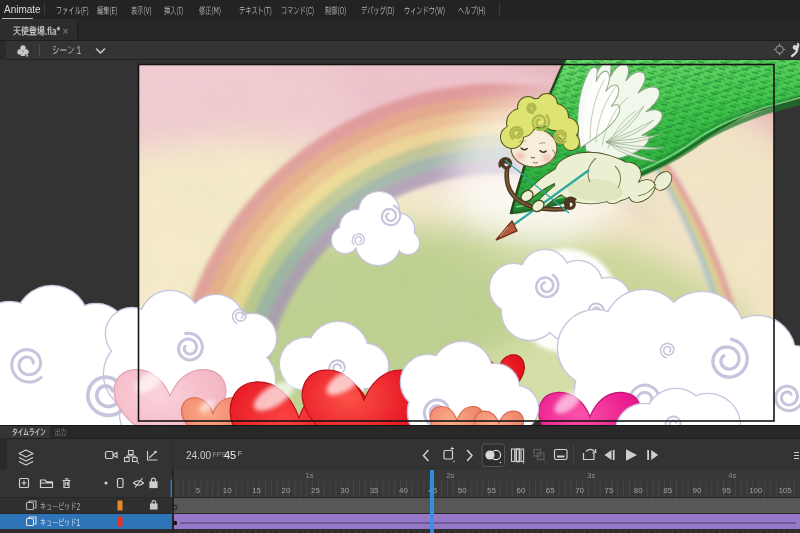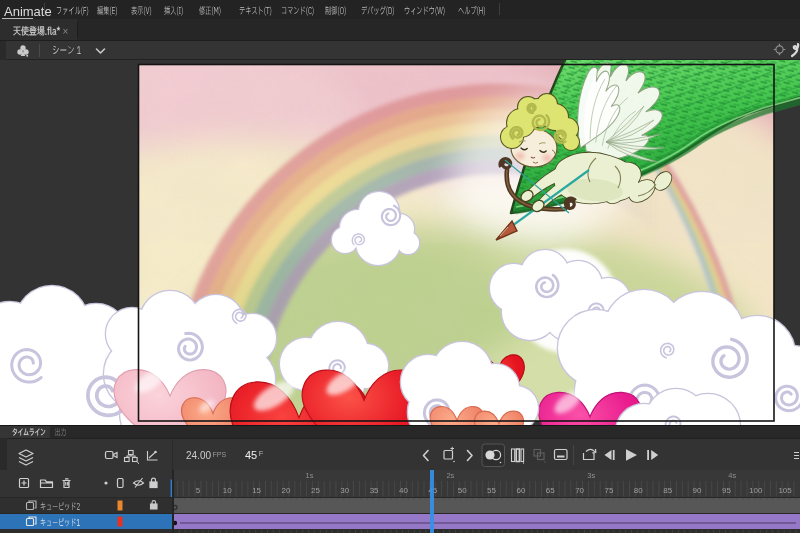--- a/index.html
+++ b/index.html
@@ -1,19 +1,19 @@
 <!DOCTYPE html>
 <html><head><meta charset="utf-8"><style>
 *{margin:0;padding:0;box-sizing:border-box}
 html,body{width:800px;height:533px;overflow:hidden;background:#333}
 body{font-family:"Liberation Sans",sans-serif;position:relative}
 .ab{position:absolute}
 </style></head><body>
 <div class="ab" style="left:0;top:0;width:800px;height:19px;background:#232323"></div>
-<div class="ab" style="left:4px;top:4px;font-size:13px;color:#dcdcdc">Animate</div>
+<div class="ab" style="left:4px;top:4px;font-size:10px;color:#dcdcdc">Animate</div>
 <div class="ab" style="left:2px;top:17.6px;width:31px;height:1.4px;background:#b9b9b9"></div>
 <div class="ab" style="left:44px;top:3px;width:1px;height:12px;background:#3d3d3d"></div>
 <div class="ab" style="left:499px;top:3px;width:1px;height:12px;background:#3d3d3d"></div>
 <svg style="position:absolute;left:55.5px;top:4.9px;overflow:visible" width="32.8" height="11.5">
     <path transform="translate(0,9.12) scale(0.00619,0.00960)" fill="#c4c4c4" d="M132 -715H834Q830 -515 776.0 -372.5Q722 -230 608.5 -135.0Q495 -40 313 10L280 -61Q442 -106 542.5 -183.0Q643 -260 692.5 -372.5Q742 -485 753 -643H132Z M1532 -278Q1612 -317 1667.0 -369.5Q1722 -422 1749 -484H1180V-551H1821V-491Q1793 -409 1729.0 -339.5Q1665 -270 1573 -221ZM1221 1Q1301 -31 1348.5 -67.5Q1396 -104 1418.0 -153.5Q1440 -203 1440 -274V-404H1508V-271Q1508 -150 1448.5 -71.5Q1389 7 1256 63Z M2866 -725Q2746 -599 2585 -496V30H2511V-450Q2335 -345 2129 -272L2100 -339Q2301 -407 2491.5 -521.5Q2682 -636 2818 -777Z M3932 -393Q3885 -245 3799.0 -140.5Q3713 -36 3600 11H3535V-772H3605V-69Q3784 -165 3871 -427ZM3287 -767H3357V-466Q3357 -285 3302.0 -172.0Q3247 -59 3132 25L3085 -32Q3190 -106 3238.5 -205.0Q3287 -304 3287 -464Z M4277 -799H4353Q4298 -751 4254.5 -679.5Q4211 -608 4186.5 -527.5Q4162 -447 4162 -373V-282Q4162 -208 4186.5 -127.5Q4211 -47 4254.5 24.5Q4298 96 4353 144H4277Q4224 99 4181.0 27.0Q4138 -45 4112.5 -136.5Q4087 -228 4087 -327Q4087 -426 4112.5 -518.0Q4138 -610 4181.0 -682.0Q4224 -754 4277 -799Z M4535 -335V0H4451V-733H4884V-659H4535V-409H4855V-335Z M5013 144H4937Q4992 96 5035.5 24.5Q5079 -47 5103.5 -127.5Q5128 -208 5128 -282V-373Q5128 -447 5103.5 -527.5Q5079 -608 5035.5 -679.5Q4992 -751 4937 -799H5013Q5066 -754 5109.0 -682.0Q5152 -610 5177.5 -518.0Q5203 -426 5203 -327Q5203 -228 5177.5 -136.5Q5152 -45 5109.0 27.0Q5066 99 5013 144Z"></path>
   </svg>
 <svg style="position:absolute;left:97.0px;top:4.9px;overflow:visible" width="20.5" height="11.5">
     <path transform="translate(0,9.12) scale(0.00619,0.00960)" fill="#c4c4c4" d="M250 -343V74H193V-337Q93 -329 32 -326L27 -382Q85 -384 113 -386Q152 -437 190 -499Q122 -582 42 -654L76 -698L119 -657Q172 -745 206 -840L258 -816Q213 -708 157 -617Q188 -585 219 -547Q273 -639 316 -730L365 -702Q269 -511 179 -391Q258 -397 326 -406Q308 -460 290 -500L337 -519Q378 -427 405 -319L357 -301Q355 -310 351.5 -323.5Q348 -337 342 -355ZM382 -747V-801H954V-747ZM922 -455H485Q483 -313 462.0 -181.5Q441 -50 394 41L348 -4Q396 -99 412.0 -211.5Q428 -324 428 -488V-665H922ZM864 -506V-614H485V-506ZM493 74V-368H937V3Q937 33 924.5 46.0Q912 59 883 59H830L819 9H885V-148H800V50H752V-148H672V50H623V-148H543V74ZM623 -196V-319H543V-196ZM672 -319V-196H752V-319ZM800 -196H885V-319H800ZM339 -269Q360 -168 367 -91L317 -74Q308 -183 291 -255ZM34 -8Q81 -122 96 -265L147 -257Q130 -89 83 22Z M1559 -185Q1603 -133 1696.5 -92.5Q1790 -52 1959 -9L1938 47Q1804 10 1724.5 -20.0Q1645 -50 1597.5 -85.0Q1550 -120 1529 -169H1523V79H1461V-169H1454Q1434 -120 1389.5 -84.5Q1345 -49 1269.0 -19.0Q1193 11 1063 47L1041 -9Q1204 -51 1294.0 -92.0Q1384 -133 1426 -185H1058V-240H1461V-317H1161V-592Q1117 -546 1073 -512L1038 -561Q1118 -624 1171.0 -693.5Q1224 -763 1256 -847L1313 -829Q1297 -787 1275 -746H1520Q1540 -780 1567 -842L1624 -829Q1600 -773 1584 -746H1904V-695H1574V-621H1878V-572H1574V-496H1878V-447H1574V-367H1911V-317H1523V-240H1943V-185ZM1244 -695Q1233 -678 1222 -664V-621H1514V-695ZM1222 -496H1514V-572H1222ZM1514 -447H1222V-367H1514Z M2277 -799H2353Q2298 -751 2254.5 -679.5Q2211 -608 2186.5 -527.5Q2162 -447 2162 -373V-282Q2162 -208 2186.5 -127.5Q2211 -47 2254.5 24.5Q2298 96 2353 144H2277Q2224 99 2181.0 27.0Q2138 -45 2112.5 -136.5Q2087 -228 2087 -327Q2087 -426 2112.5 -518.0Q2138 -610 2181.0 -682.0Q2224 -754 2277 -799Z M2895 -74V0H2451V-733H2895V-659H2535V-409H2875V-335H2535V-74Z M3038 144H2962Q3017 96 3060.5 24.5Q3104 -47 3128.5 -127.5Q3153 -208 3153 -282V-373Q3153 -447 3128.5 -527.5Q3104 -608 3060.5 -679.5Q3017 -751 2962 -799H3038Q3091 -754 3134.0 -682.0Q3177 -610 3202.5 -518.0Q3228 -426 3228 -327Q3228 -228 3202.5 -136.5Q3177 -45 3134.0 27.0Q3091 99 3038 144Z"></path>
   </svg>
 <svg style="position:absolute;left:131.0px;top:4.9px;overflow:visible" width="20.7" height="11.5">
@@ -524,21 +524,21 @@
       <path d="M595.5,449 l0.3,3.5 l-3.5,0.3" stroke-linejoin="round"></path>
     </g>
     <path d="M604.5,455 L611.5,450 V460 Z M612.8,450 h1.8 v10 h-1.8 Z" fill="#cfcfcf"></path>
     <path d="M626,449.3 L637,455 L626,460.7 Z" fill="#cfcfcf"></path>
     <path d="M647.2,450 h1.8 v10 h-1.8 Z M651.2,450 L658.2,455 L651.2,460 Z" fill="#cfcfcf"></path>
     <g stroke="#cfcfcf" stroke-width="1.2" fill="none">
       <path d="M794,452.5 l5,0 M794,455.5 l5,0 M794,458.5 l5,0"></path>
     </g>
   </svg>
 <div class="ab" style="left:186px;top:449.5px;font-size:10px;color:#cfcfcf">24.00<span style="font-size:7px;color:#9a9a9a;vertical-align:2px"> FPS</span></div>
-<div class="ab" style="left:245px;top:448.5px;font-size:11px;color:#f0f0f0">45<span style="font-size:7.5px;color:#bdbdbd;vertical-align:3px"> F</span></div>
+<div class="ab" style="left:224px;top:448.5px;font-size:11px;color:#f0f0f0">45<span style="font-size:7.5px;color:#bdbdbd;vertical-align:3px"> F</span></div>
 <div class="ab" style="left:0;top:470px;width:172px;height:27px;background:#333"></div>
 <div class="ab" style="left:172px;top:470px;width:628px;height:27px;background:#383838"></div>
 <svg class="ab" style="left:0;top:470px" width="800" height="63" viewBox="0 470 800 63">
     <g stroke="#cfcfcf" stroke-width="1.2" fill="none">
       <rect x="19.5" y="478.5" width="9" height="9" rx="1"></rect>
       <path d="M21.5,483 h5 M24,480.5 v5"></path>
     </g>
     <path d="M40.5,487.5 v-7.5 h4.5 l1.5,1.8 h6 v5.7 Z M40.5,483 h12" stroke="#cfcfcf" stroke-width="1.2" fill="none" stroke-linejoin="round"></path>
     <g stroke="#cfcfcf" stroke-width="1.2" fill="none">
       <path d="M62.5,480.5 h8 M64,480.5 v7 h5 v-7 M65.8,482 v3.5 M67.7,482 v3.5 M65,478.8 h3.5"></path>

